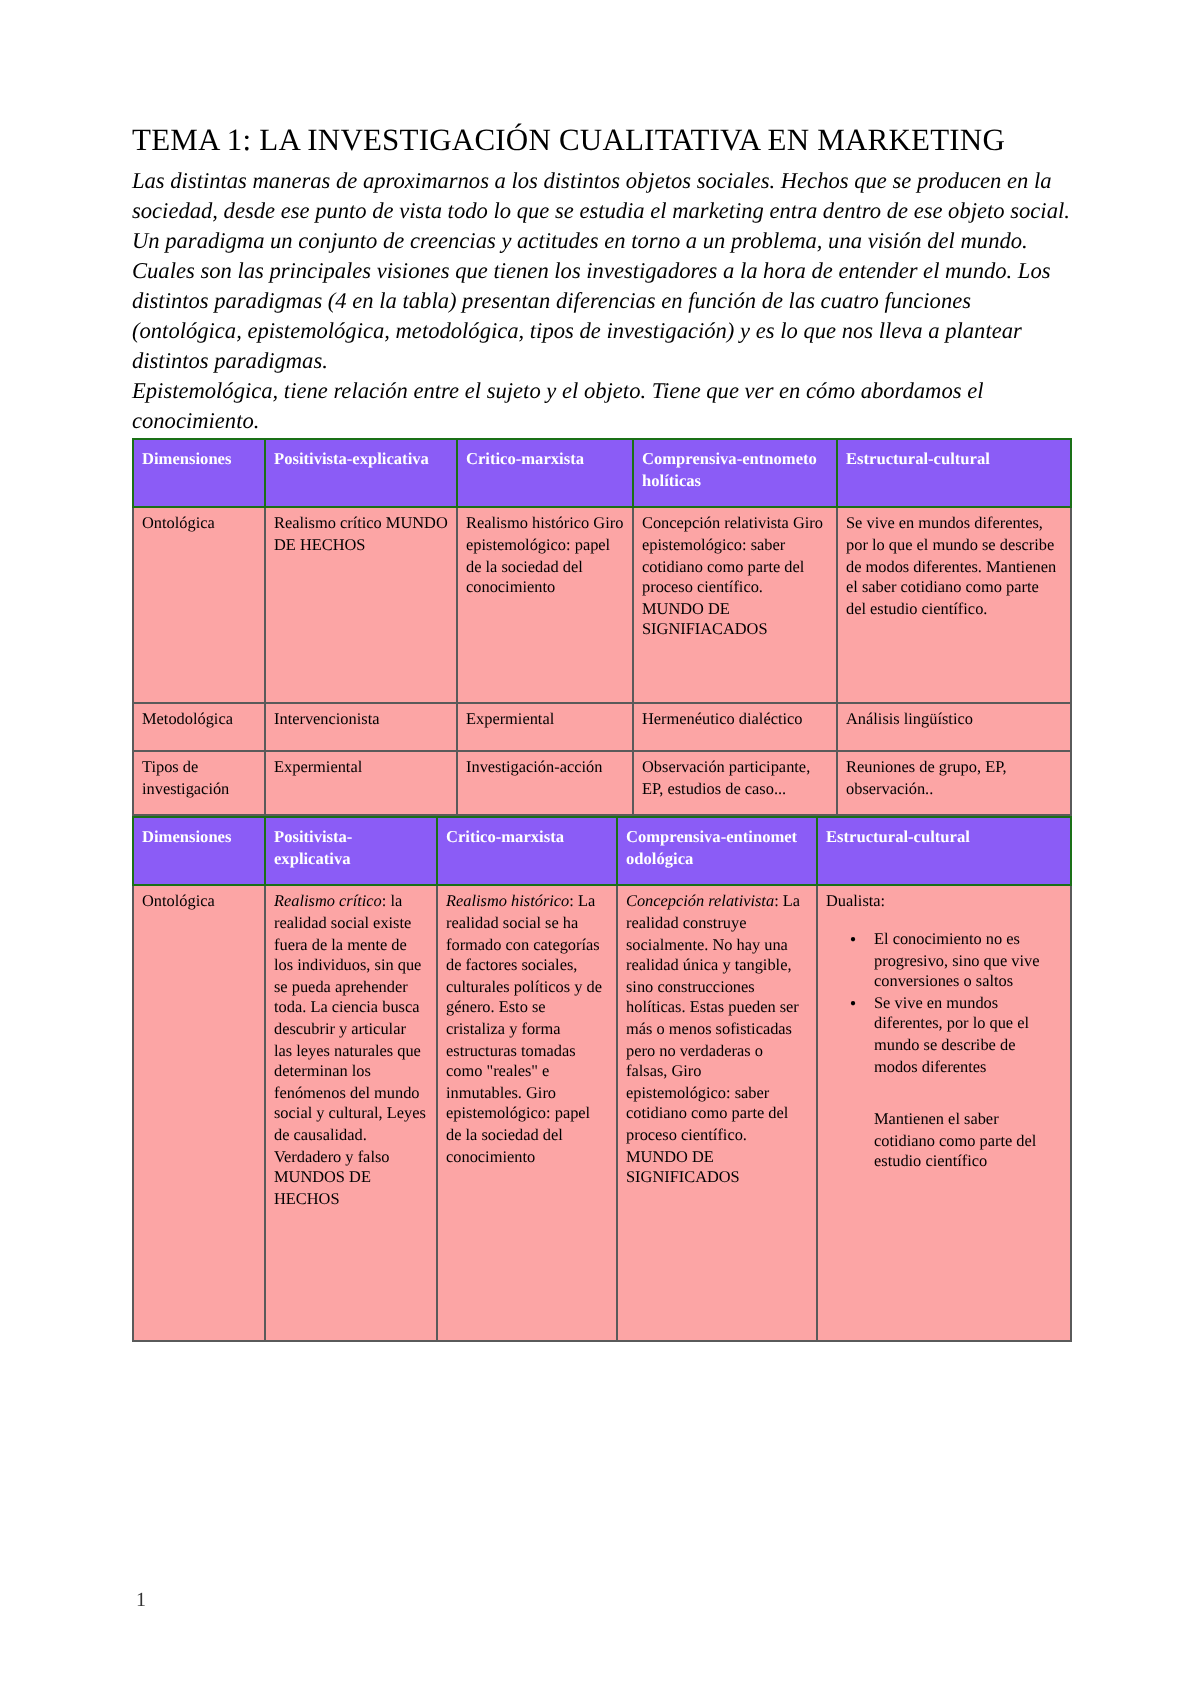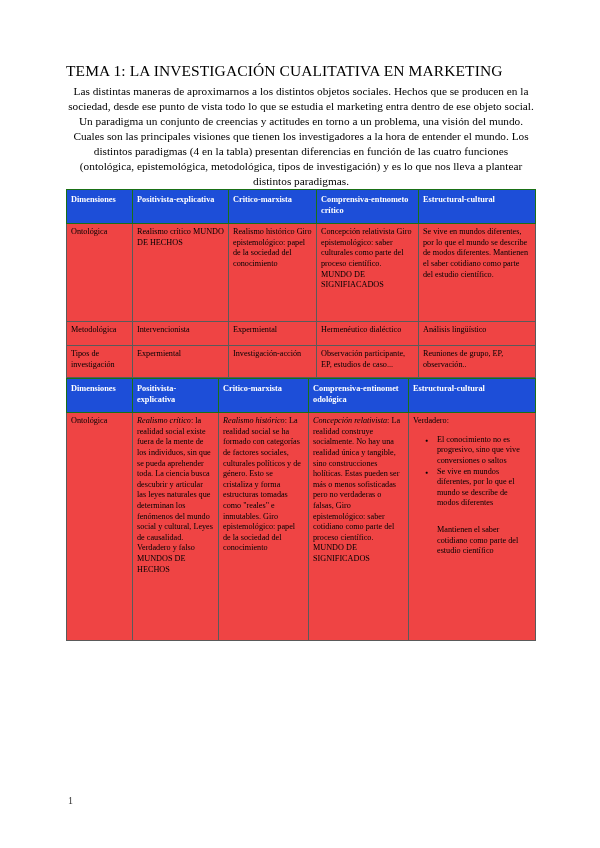--- a/index.html
+++ b/index.html
@@ -34,42 +34,43 @@
     font-size: 13.6px;
     font-weight: normal;
     margin: 0 0 2px 0;
     text-decoration: underline;
     line-height: 1.25;
   }
   .body-text p {
     margin: 0;
     font-size: 11.3px;
     line-height: 15.1px;
-    text-align: center;
+    text-align: left;
+    font-style: italic;
   }
   
   table.grid {
     border-collapse: collapse;
     width: 469px;
     table-layout: fixed;
     margin: 0;
     border: 1px solid #4a4a4a;
   }
   table.grid td, table.grid th {
     border: 1px solid #5a5a5a;
     vertical-align: top;
     padding: 3px 4px 3px 4px;
     font-size: 8.2px;
     line-height: 10.6px;
     font-weight: normal;
     text-align: left;
-    background: #ef4444;
+    background: #fca5a5;
   }
   table.grid thead th {
-    background: #1d4ed8;
+    background: #8b5cf6;
     color: #ffffff;
     font-weight: bold;
     font-size: 8.3px;
     line-height: 11px;
     border: 1px solid #1a7016;
     padding: 4px 4px 7px 4px;
   }
   .t1 { margin-top: 9px; }
   .t2 { margin-top: 16px; }
   td .it { font-style: italic; }
@@ -107,45 +108,46 @@
 </style>
 </head>
 <body>
 
 <div class="page">
 
   <h1 class="doc-title">TEMA 1: LA INVESTIGACIÓN CUALITATIVA EN MARKETING</h1>
 
   <div class="body-text">
     <p>Las distintas maneras de aproximarnos a los distintos objetos sociales. Hechos que se producen en la sociedad, desde ese punto de vista todo lo que se estudia el marketing entra dentro de ese objeto social. Un paradigma un conjunto de creencias y actitudes en torno a un problema, una visión del mundo. Cuales son las principales visiones que tienen los investigadores a la hora de entender el mundo. Los distintos paradigmas (4 en la tabla) presentan diferencias en función de las cuatro funciones (ontológica, epistemológica, metodológica, tipos de investigación) y es lo que nos lleva a plantear distintos paradigmas.</p>
+    <p>Epistemológica, tiene relación entre el sujeto y el objeto. Tiene que ver en cómo abordamos el conocimiento.</p>
   </div>
 
   <table class="grid t1">
     <colgroup>
       <col style="width:66px">
         <col style="width:96px">
         <col style="width:88px">
         <col style="width:102px">
         <col style="width:117px">
     </colgroup>
     <thead>
       <tr>
         <th>Dimensiones</th>
         <th>Positivista-explicativa</th>
         <th>Critico-marxista</th>
-        <th>Comprensiva-entnometo crítico</th>
+        <th>Comprensiva-entnometo holíticas</th>
         <th>Estructural-cultural</th>
       </tr>
     </thead>
     <tbody>
       <tr style="height:98px">
         <td>Ontológica</td>
         <td>Realismo crítico MUNDO DE HECHOS</td>
         <td>Realismo histórico Giro epistemológico: papel de la sociedad del conocimiento</td>
-        <td>Concepción relativista Giro epistemológico: saber culturales como parte del proceso científico. MUNDO DE SIGNIFIACADOS</td>
+        <td>Concepción relativista Giro epistemológico: saber cotidiano como parte del proceso científico. MUNDO DE SIGNIFIACADOS</td>
         <td>Se vive en mundos diferentes, por lo que el mundo se describe de modos diferentes. Mantienen el saber cotidiano como parte del estudio científico.</td>
       </tr>
       <tr style="height:24px">
         <td>Metodológica</td>
         <td>Intervencionista</td>
         <td>Expermiental</td>
         <td>Hermenéutico dialéctico</td>
         <td>Análisis lingüístico</td>
       </tr>
       <tr style="height:32px">
@@ -175,21 +177,21 @@
         <th>Estructural-cultural</th>
       </tr>
     </thead>
     <tbody>
       <tr style="height:228px">
         <td>Ontológica</td>
         <td><span class="it">Realismo crítico</span><span>: la realidad social existe fuera de la mente de los individuos, sin que se pueda aprehender toda. La ciencia busca descubrir y articular las leyes naturales que determinan los fenómenos del mundo social y cultural, Leyes de causalidad. Verdadero y falso MUNDOS DE HECHOS</span></td>
         <td><span class="it">Realismo histórico</span><span>: La realidad social se ha formado con categorías de factores sociales, culturales políticos y de género. Esto se cristaliza y forma estructuras tomadas como "reales" e inmutables. Giro epistemológico: papel de la sociedad del conocimiento</span></td>
         <td><span class="it">Concepción relativista</span><span>: La realidad construye socialmente. No hay una realidad única y tangible, sino construcciones holíticas. Estas pueden ser más o menos sofisticadas pero no verdaderas o falsas, Giro epistemológico: saber cotidiano como parte del proceso científico. MUNDO DE SIGNIFICADOS</span></td>
         <td>
-          <span>Verdadero:</span>
+          <span>Dualista:</span>
           <ul>
             <li>El conocimiento no es progresivo, sino que vive conversiones o saltos</li>
             <li>Se vive en mundos diferentes, por lo que el mundo se describe de modos diferentes</li>
           </ul>
           <span class="tail">Mantienen el saber cotidiano como parte del estudio científico</span>
         </td>
       </tr>
     </tbody>
   </table>
 

